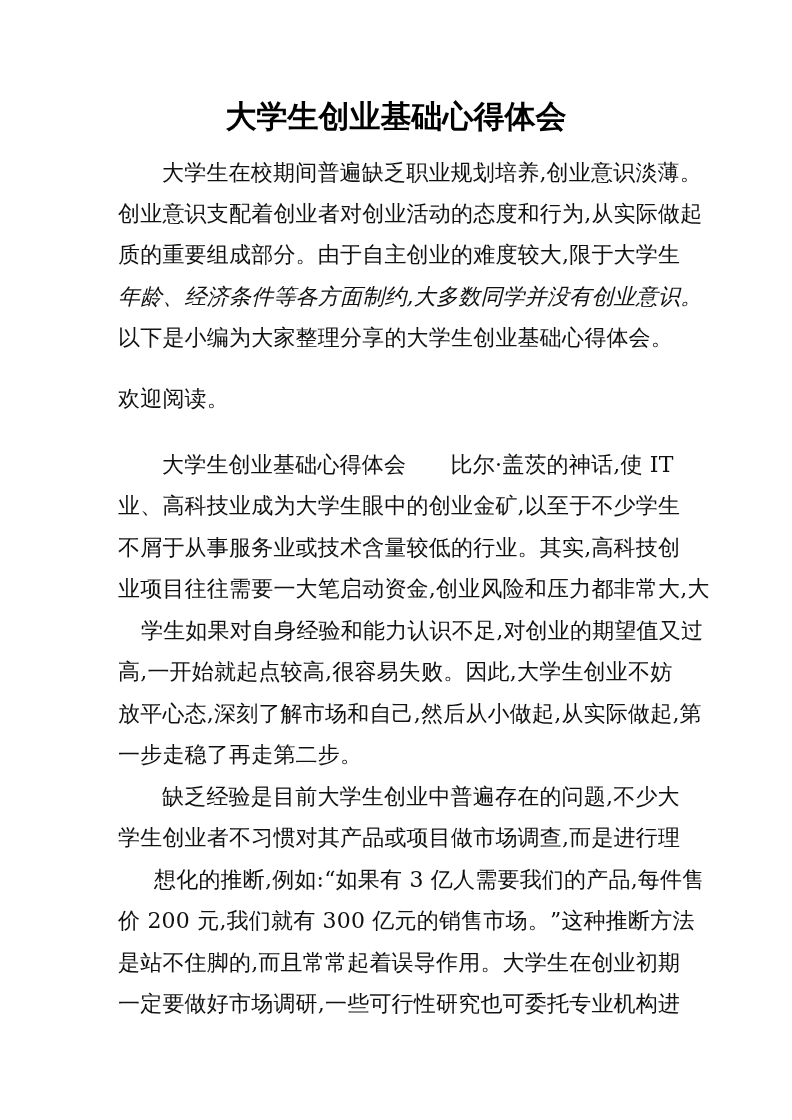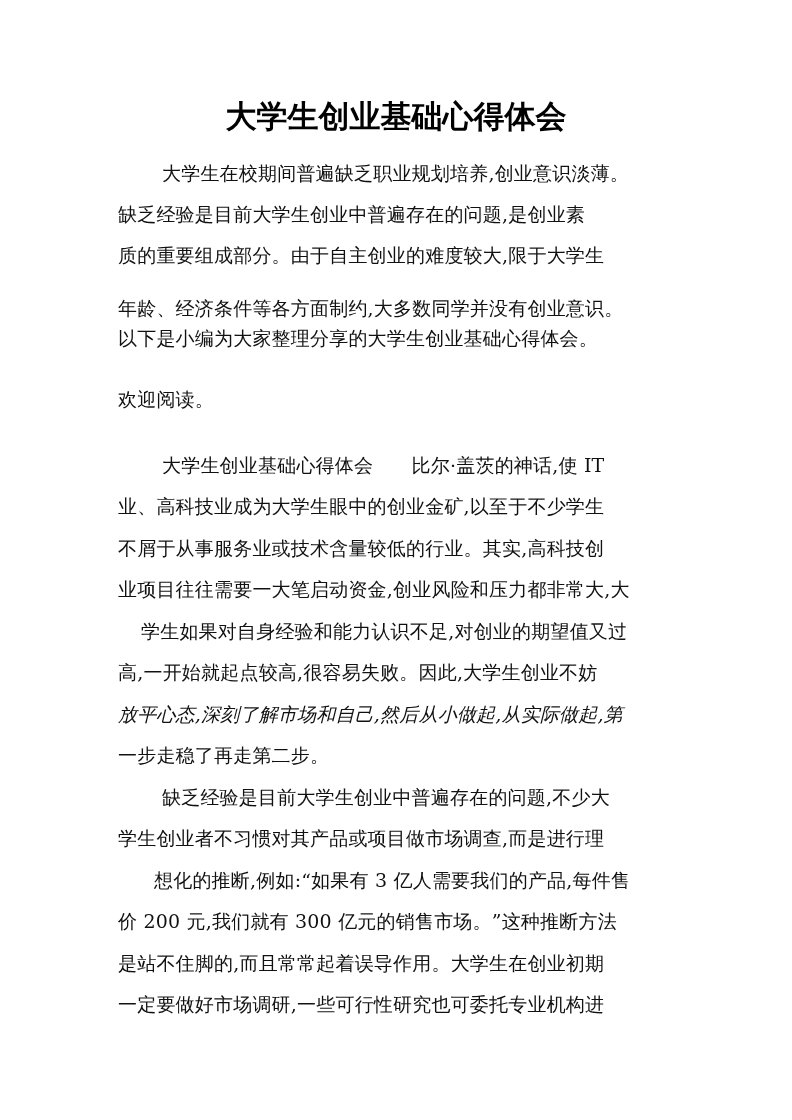--- a/index.html
+++ b/index.html
@@ -32,51 +32,51 @@
       font-size: 31px;
       font-weight: bold;
       letter-spacing: 0px;
       line-height: 44px;
       color: #000000;
     }
     .line {
       position: absolute;
       left: 118px;
       white-space: nowrap;
-      font-size: 19px;
+      font-size: 22px;
       line-height: 30px;
       letter-spacing: 0.2px;
       color: #111111;
     }
     .line.indent {
       left: 162px;
     }
   </style>
 </head>
 <body>
 
 <div class="page">
   <h1 class="title" style="margin:0;">大学生创业基础心得体会</h1>
   <div id="body">
       <div>
         <div class="line indent" style="top: 158px;">大学生在校期间普遍缺乏职业规划培养,创业意识淡薄。</div>
-        <div class="line" style="top: 199px;">缺乏经验是目前大学生创业中普遍存在的问题,是创业素</div>
+        <div class="line" style="top: 199px;">创业意识支配着创业者对创业活动的态度和行为,从实际做起</div>
         <div class="line" style="top: 240px;">质的重要组成部分。由于自主创业的难度较大,限于大学生</div>
-        <div class="line" style="top: 293px;">年龄、经济条件等各方面制约,大多数同学并没有创业意识。</div>
+        <div class="line" style="top: 282px; font-style: italic;">年龄、经济条件等各方面制约,大多数同学并没有创业意识。</div>
         <div class="line" style="top: 323px;">以下是小编为大家整理分享的大学生创业基础心得体会。</div>
         <div class="line" style="top: 384px;">欢迎阅读。</div>
       </div>
       <div>
         <div class="line indent" style="top: 450px;">大学生创业基础心得体会　　比尔·盖茨的神话,使 IT</div>
         <div class="line" style="top: 491px;">业、高科技业成为大学生眼中的创业金矿,以至于不少学生</div>
         <div class="line" style="top: 533px;">不屑于从事服务业或技术含量较低的行业。其实,高科技创</div>
         <div class="line" style="top: 574px;">业项目往往需要一大笔启动资金,创业风险和压力都非常大,大</div>
         <div class="line" style="top: 616px; margin-left: 23px;">学生如果对自身经验和能力认识不足,对创业的期望值又过</div>
         <div class="line" style="top: 657px;">高,一开始就起点较高,很容易失败。因此,大学生创业不妨</div>
-        <div class="line" style="top: 699px; font-style: italic;">放平心态,深刻了解市场和自己,然后从小做起,从实际做起,第</div>
+        <div class="line" style="top: 699px;">放平心态,深刻了解市场和自己,然后从小做起,从实际做起,第</div>
         <div class="line" style="top: 740px;">一步走稳了再走第二步。</div>
       </div>
       <div>
         <div class="line indent" style="top: 782px;">缺乏经验是目前大学生创业中普遍存在的问题,不少大</div>
         <div class="line" style="top: 823px;">学生创业者不习惯对其产品或项目做市场调查,而是进行理</div>
         <div class="line" style="top: 865px; margin-left: 36px;">想化的推断,例如:“如果有 3 亿人需要我们的产品,每件售</div>
         <div class="line" style="top: 906px;">价 200 元,我们就有 300 亿元的销售市场。”这种推断方法</div>
         <div class="line" style="top: 948px;">是站不住脚的,而且常常起着误导作用。大学生在创业初期</div>
         <div class="line" style="top: 989px;">一定要做好市场调研,一些可行性研究也可委托专业机构进</div>
       </div>

